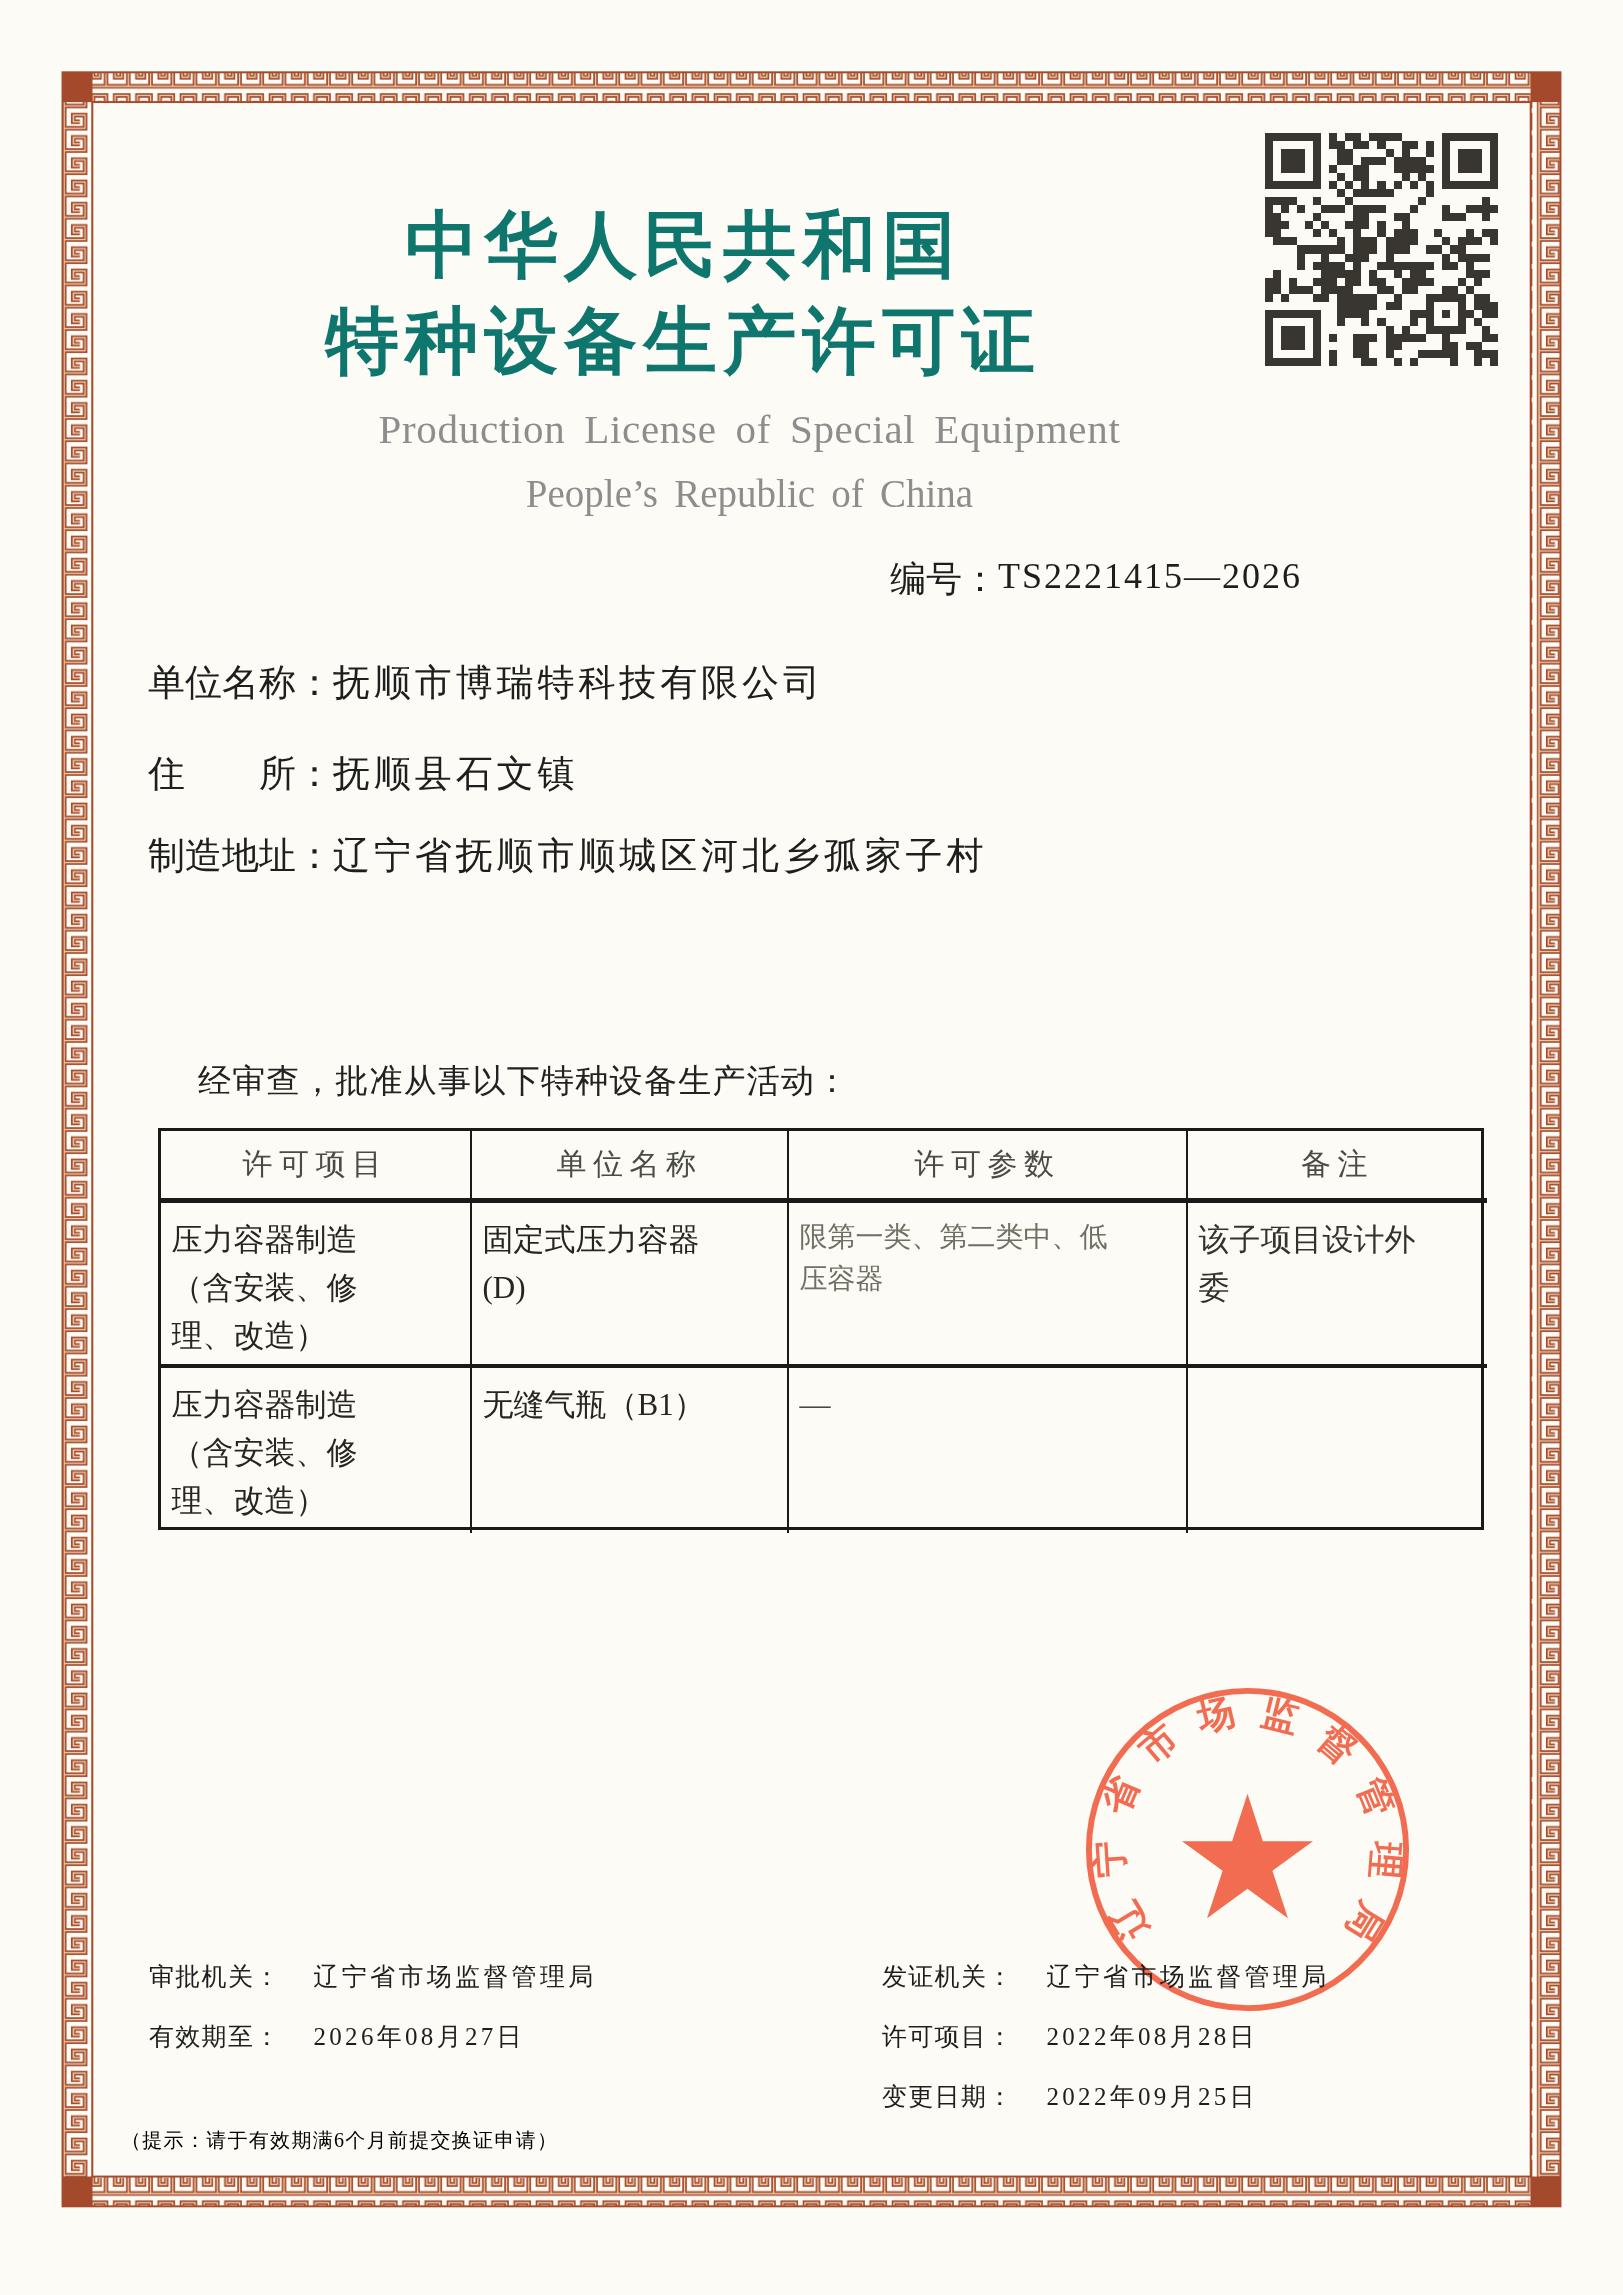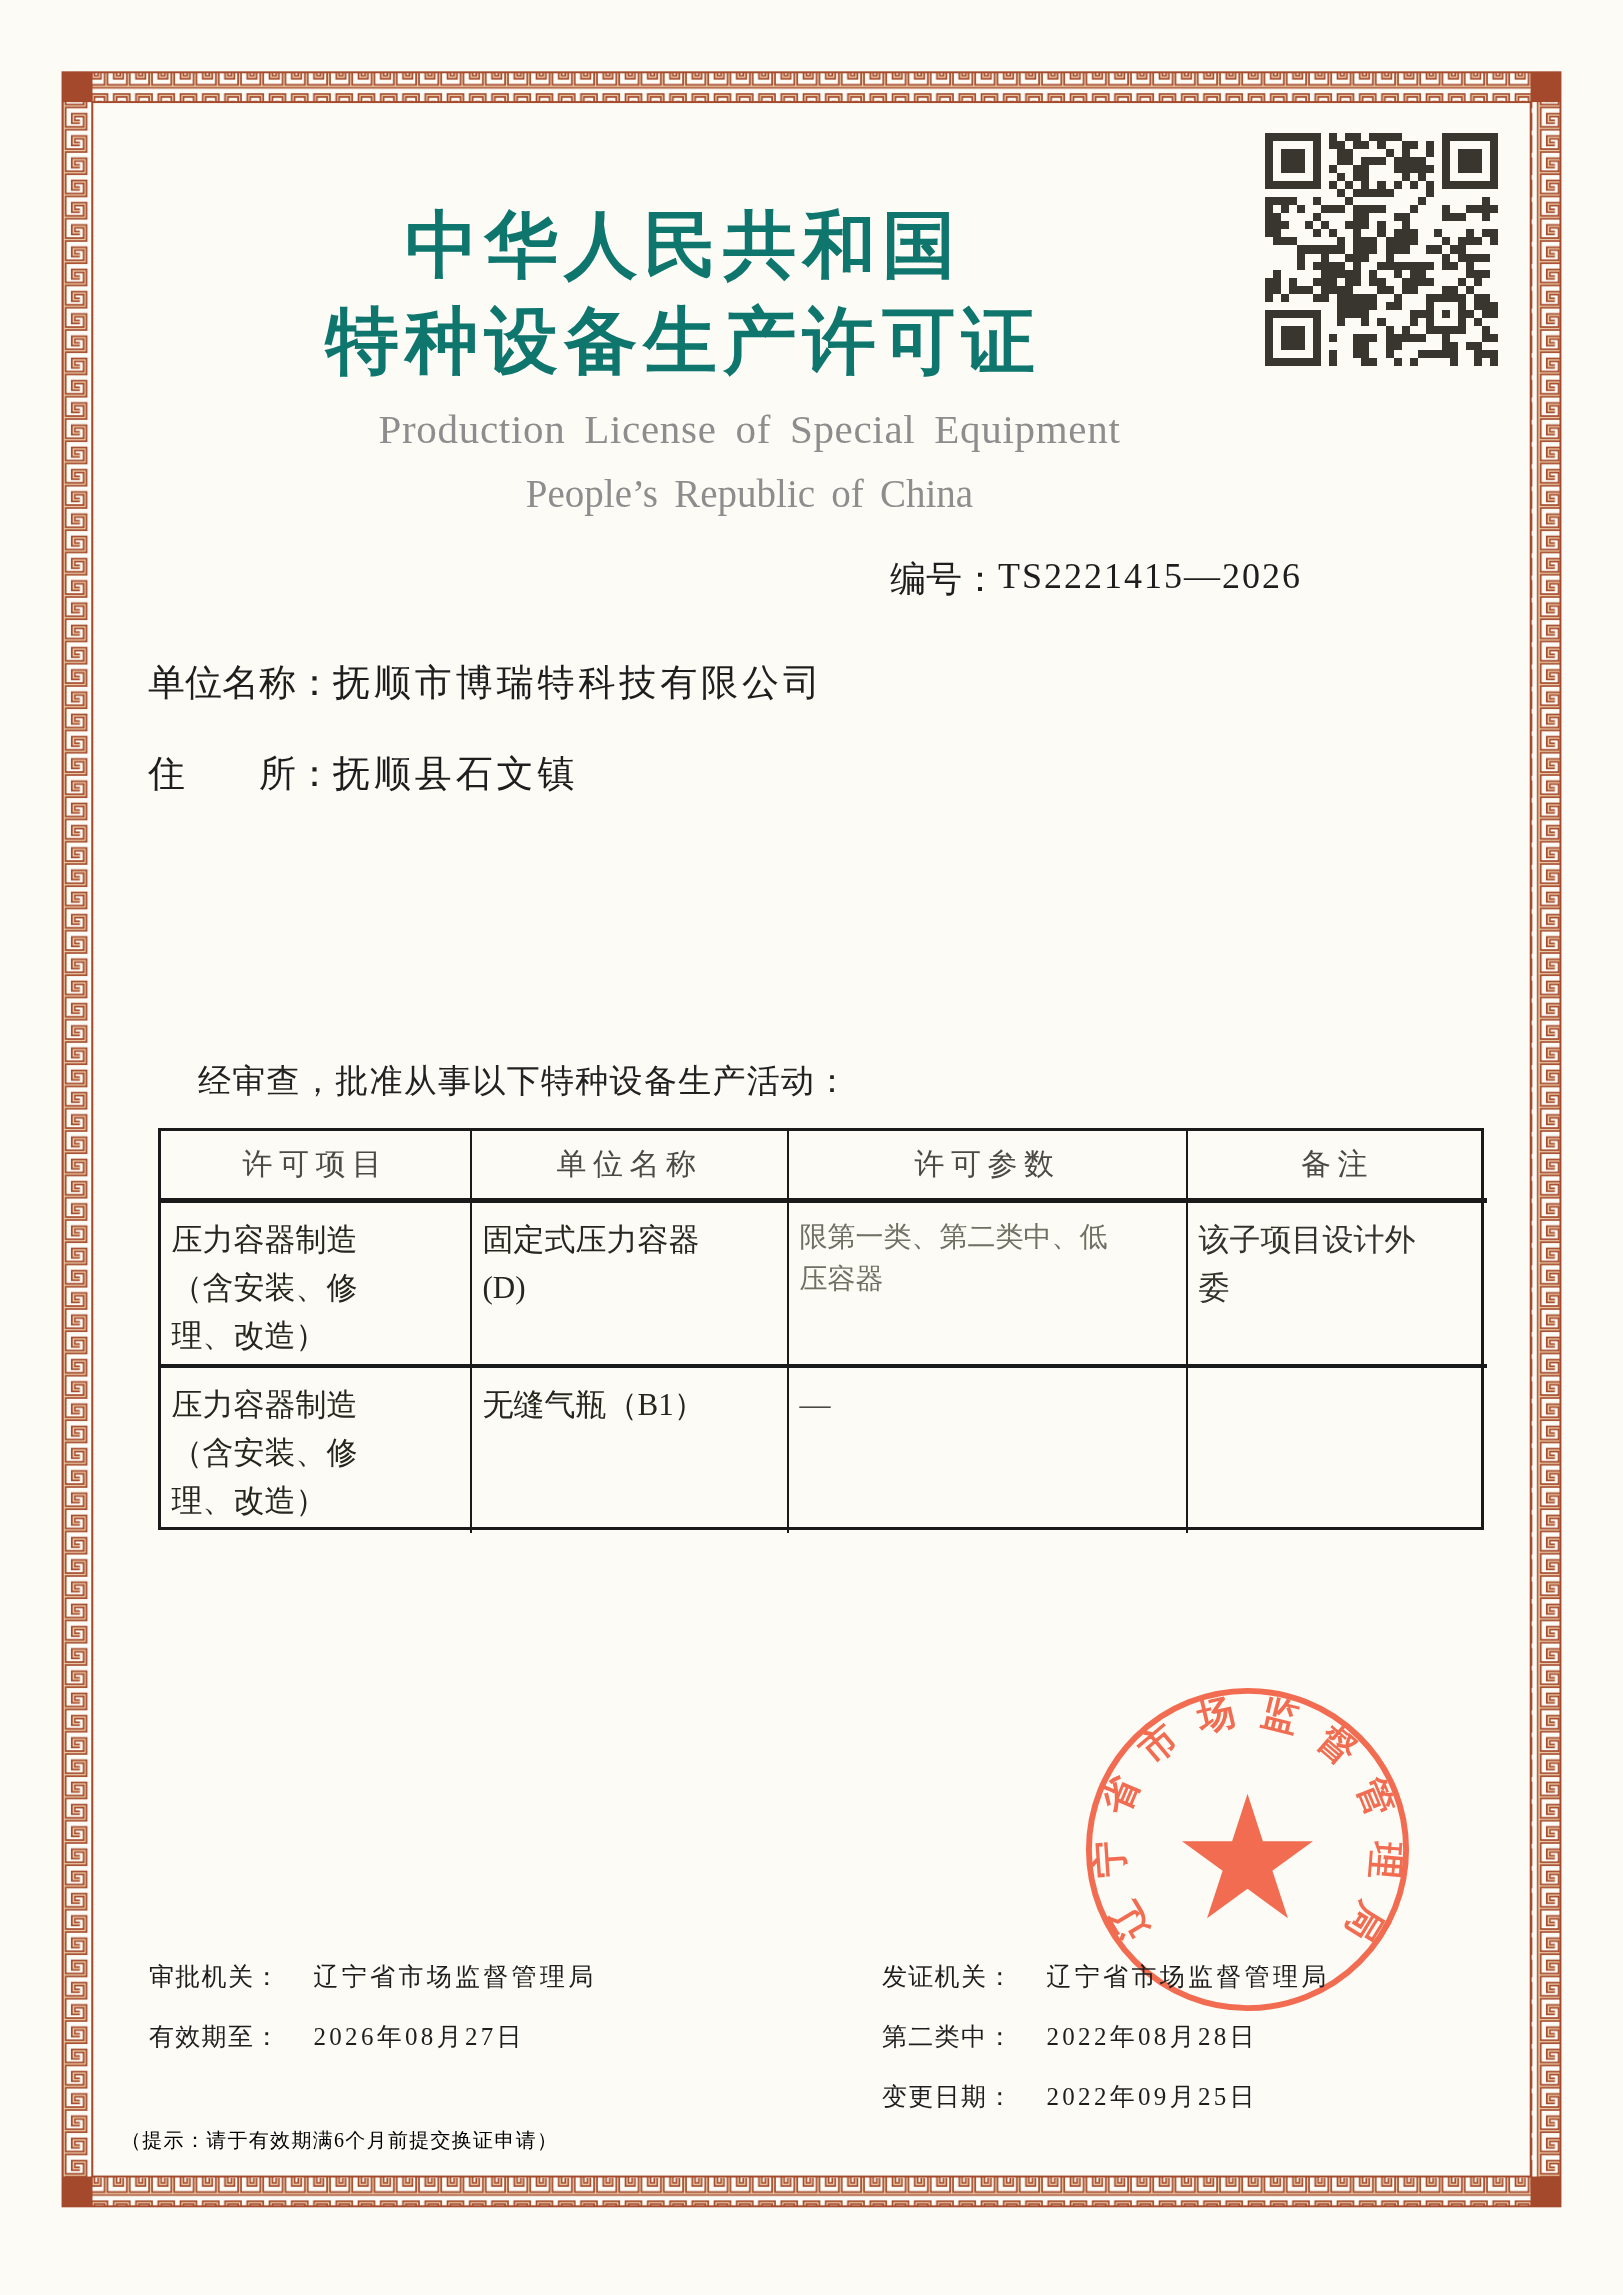--- a/index.html
+++ b/index.html
@@ -508,20 +508,23 @@
     <span>编号：</span>
     <span class="val">TS2221415—2026</span>
   </div>
 
   <div class="abs field f1">
     <span class="flabel">单位名称：</span><span class="fvalue">抚顺市博瑞特科技有限公司</span>
   </div>
   <div class="abs field f2">
     <span class="flabel">住　　所：</span><span class="fvalue">抚顺县石文镇</span>
   </div>
+  <div class="abs field f3">
+    <span class="flabel">制造地址：</span><span class="fvalue">辽宁省抚顺市顺城区河北乡孤家子村</span>
+  </div>
 
   <div class="abs statement">经审查，批准从事以下特种设备生产活动：</div>
 
   <div class="abs lic-table">
     <div class="tc th">许可项目</div>
     <div class="tc th">单位名称</div>
     <div class="tc th">许可参数</div>
     <div class="tc th lastcol">备注</div>
 
     <div class="tc td">压力容器制造
@@ -555,21 +558,21 @@
     <span class="foot-label">审批机关：</span><span class="foot-val">辽宁省市场监督管理局</span>
   </div>
   <div class="abs foot-row fl r2">
     <span class="foot-label">有效期至：</span><span class="foot-val">2026年08月27日</span>
   </div>
 
   <div class="abs foot-row fr r1">
     <span class="foot-label">发证机关：</span><span class="foot-val">辽宁省市场监督管理局</span>
   </div>
   <div class="abs foot-row fr r2">
-    <span class="foot-label">第二类中：</span><span class="foot-val">2022年08月28日</span>
+    <span class="foot-label">许可项目：</span><span class="foot-val">2022年08月28日</span>
   </div>
   <div class="abs foot-row fr r3">
     <span class="foot-label">变更日期：</span><span class="foot-val">2022年09月25日</span>
   </div>
 
   <div class="abs renew-note">（提示：请于有效期满6个月前提交换证申请）</div>
 </div>
 
 
 </body></html>

